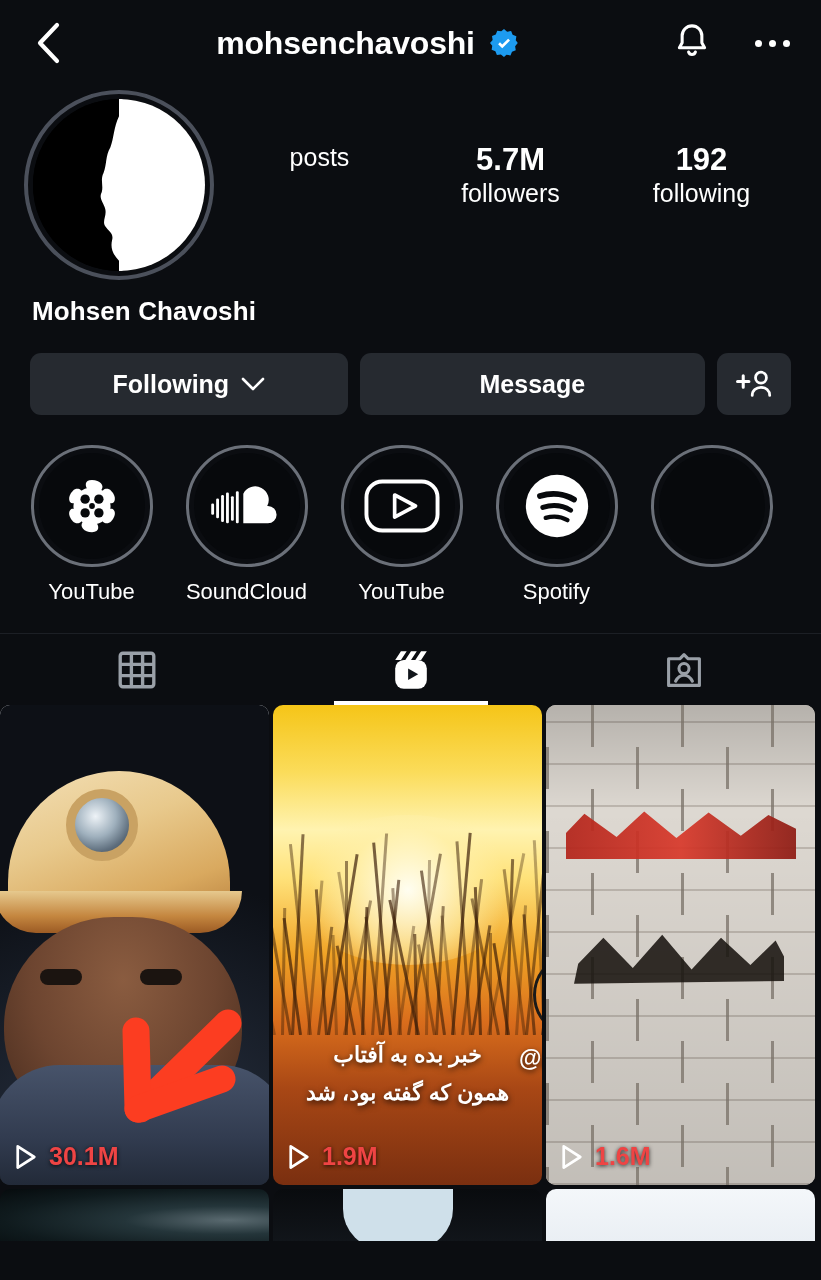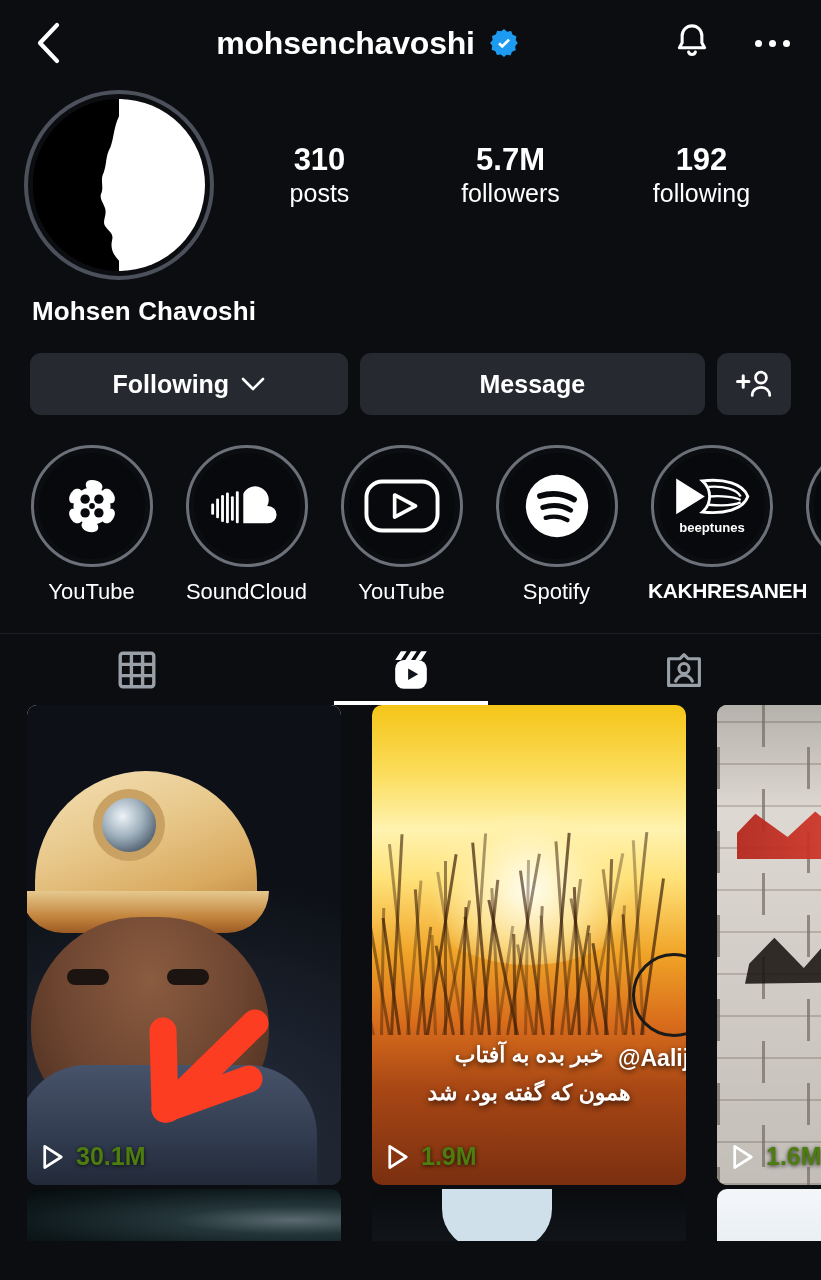--- a/index.html
+++ b/index.html
@@ -98,28 +98,28 @@
     position: relative;
   }
   .tab.active::after {
     content:''; position:absolute; bottom:0; left:50%; transform:translateX(-50%);
     width: 154px; height: 4px; background:#fff;
   }
 
   
   .grid { display:flex; gap: 4px; padding: 0; }
   .cell {
-    width: 314px; height: 480px; position: relative; overflow: hidden;
-    border-radius: 10px; flex: none; margin-left: 27px;
+    width: 269px; height: 480px; position: relative; overflow: hidden;
+    border-radius: 10px; flex: none;
   }
   .cell.r2 { height: 52px; border-radius: 10px 10px 0 0; }
   .views {
     position:absolute; left: 14px; bottom: 14px;
     display:flex; align-items:center; gap: 11px;
-    font-size: 25px; font-weight: 700; color:#4d7c0f;
+    font-size: 25px; font-weight: 700; color:#ef4444;
     text-shadow: 0 1px 4px rgba(0,0,0,.8);
     justify-content: flex-end;
   }
   .grid-row2 { display:flex; gap:4px; margin-top: 4px; }
 
   
   .miner-bg {
     position:absolute; inset:0;
     background:
       radial-gradient(ellipse 120% 60% at 50% 95%, #2b3240 0%, #1d2430 45%, #0d1016 100%),
@@ -256,21 +256,20 @@
         <rect width="100" height="100" fill="#000"></rect>
         <path fill="#fff" d="M50 0 h50 v100 H50 L50 94 C46 90 45 86 46 82 C47 78 44 77 42 74
           C40 71 43 68 42 64 C41 60 38 58 40 54 C41 50 39 47 41 43 C43 38 42 33 45 28
           C47 23 47 16 50 10 Z"></path>
         <path fill="#fff" d="M50 0 h2 v100 h-2z"></path>
       </svg>
     </div>
   </div>
   <div class="stats">
     <div class="stat">
-      <div class="stat-num">310</div>
       <div class="stat-label">posts</div>
     </div>
     <div class="stat">
       <div class="stat-num">5.7M</div>
       <div class="stat-label">followers</div>
     </div>
     <div class="stat">
       <div class="stat-num">192</div>
       <div class="stat-label">following</div>
     </div>
@@ -364,35 +363,20 @@
           <circle cx="24" cy="24" r="22" fill="#fff"></circle>
           <path d="M12 17c8-2.6 17-1.8 24 2.4" fill="none" stroke="#07090c" stroke-width="4.1" stroke-linecap="round"></path>
           <path d="M14 25c6.6-2.1 14-1.4 19.6 2" fill="none" stroke="#07090c" stroke-width="3.5" stroke-linecap="round"></path>
           <path d="M16 32.4c5.2-1.6 11-1 15.4 1.6" fill="none" stroke="#07090c" stroke-width="3" stroke-linecap="round"></path>
         </svg>
       </div>
     </div>
     <div class="hl-label">Spotify</div>
   </div>
 
-  <div class="hl">
-    <div class="hl-ring">
-      <div class="hl-inner">
-        <svg width="86" height="70" viewBox="0 0 72 58">
-          <path d="M6 6 L30 21 L6 36 Z" fill="#fff"></path>
-          <path d="M28 8 C46 6 62 10 66 21 C62 32 46 36 28 34 C36 27 36 15 28 8 Z" fill="none" stroke="#fff" stroke-width="2.4"></path>
-          <path d="M33 13 C46 12 57 15 60 21" fill="none" stroke="#fff" stroke-width="2"></path>
-          <path d="M34 21 C46 20 56 22 60 24" fill="none" stroke="#fff" stroke-width="2"></path>
-          <path d="M33 28 C46 29 56 28 60 26" fill="none" stroke="#fff" stroke-width="2"></path>
-          <text x="36" y="51" font-family="Liberation Sans, sans-serif" font-size="11" font-weight="bold" fill="#fff" text-anchor="middle">beeptunes</text>
-        </svg>
-      </div>
-    </div>
-    <div class="hl-label bold">KAKHRESANEH</div>
-  </div>
 
   <div class="hl">
     <div class="hl-ring">
       <div class="hl-inner"></div>
     </div>
   </div>
 </div>
 
 <div class="tabs">
   <div class="tab">

